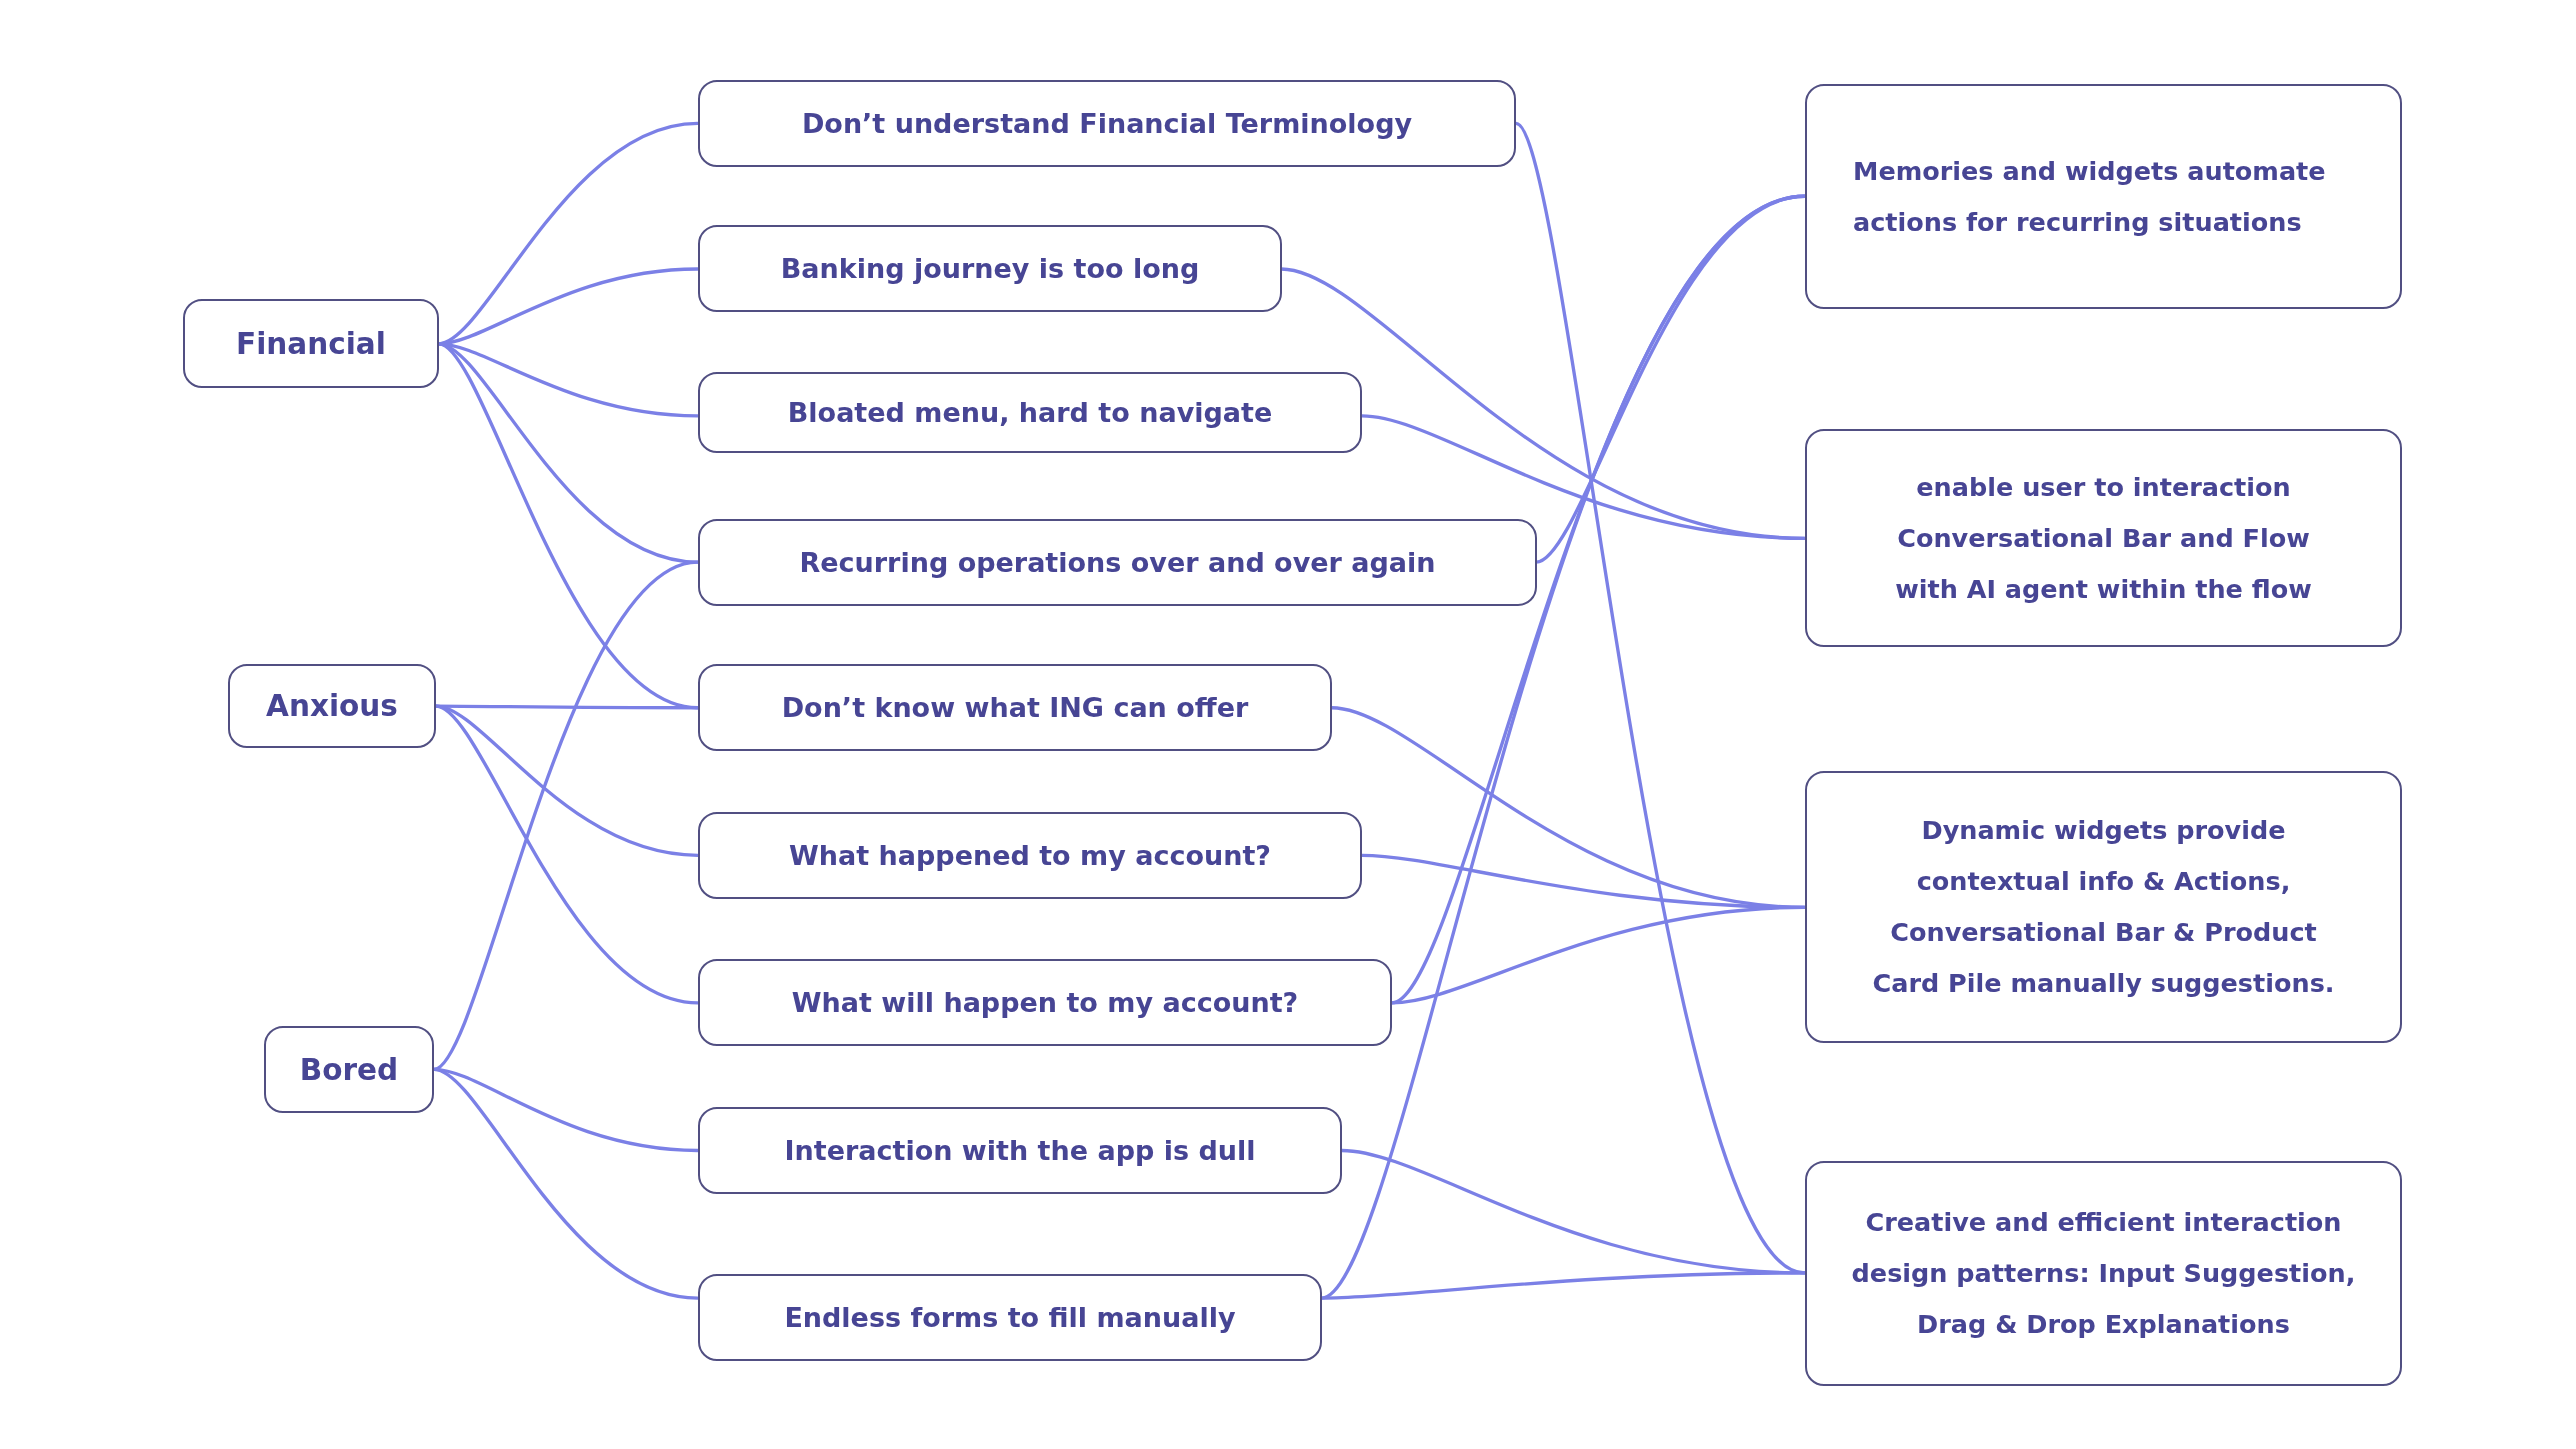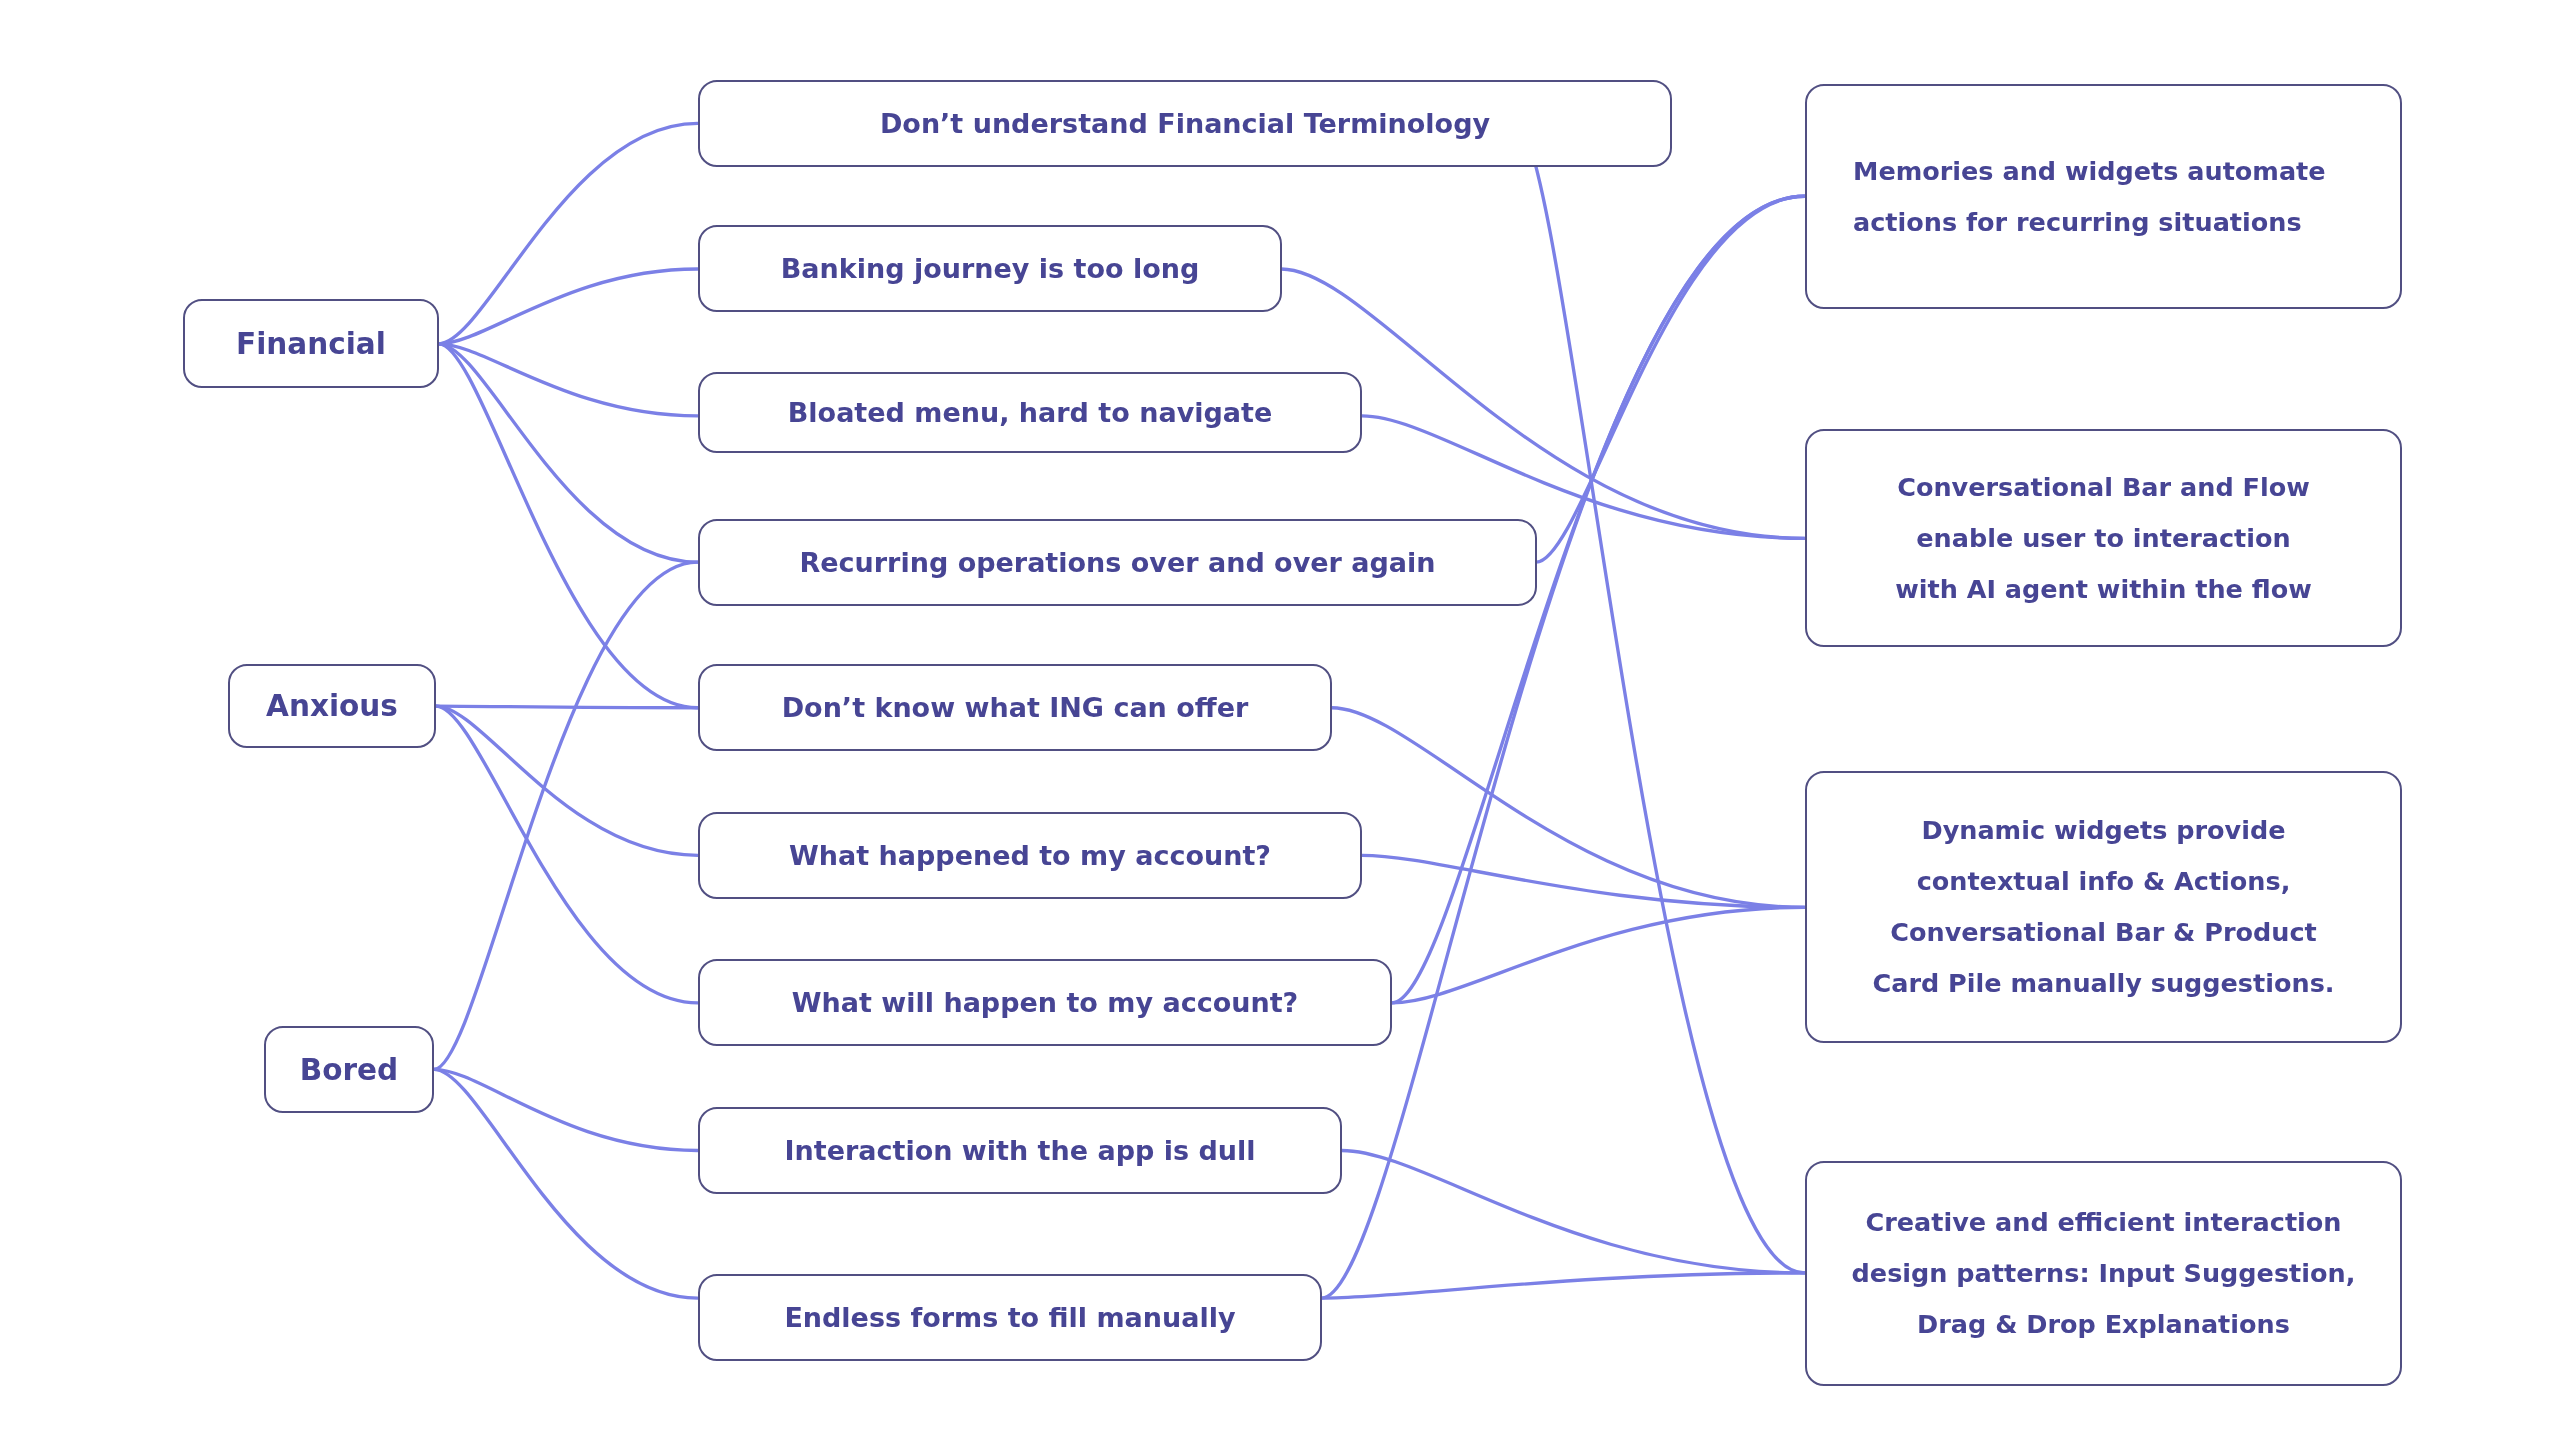--- a/index.html
+++ b/index.html
@@ -55,21 +55,21 @@
 
 <div class="node emotion" style="left: 183px; top: 299px; width: 256px; height: 89px; border-color: rgb(81, 79, 130); background: rgb(255, 255, 255); color: rgb(71, 69, 148);">
       <span class="label">Financial</span>
     </div>
     <div class="node emotion" style="left: 228px; top: 664px; width: 208px; height: 84px; border-color: rgb(81, 79, 130); background: rgb(255, 255, 255); color: rgb(71, 69, 148);">
       <span class="label">Anxious</span>
     </div>
     <div class="node emotion" style="left: 264px; top: 1026px; width: 170px; height: 87px; border-color: rgb(81, 79, 130); background: rgb(255, 255, 255); color: rgb(71, 69, 148);">
       <span class="label">Bored</span>
     </div>
-    <div class="node pain" style="left: 698px; top: 80px; width: 974px; height: 87px; border-color: rgb(81, 79, 130); background: rgb(255, 255, 255); color: rgb(71, 69, 148);">
+    <div class="node pain" style="left: 698px; top: 80px; width: 818px; height: 87px; border-color: rgb(81, 79, 130); background: rgb(255, 255, 255); color: rgb(71, 69, 148);">
       <span class="label">Don’t understand Financial Terminology</span>
     </div>
     <div class="node pain" style="left: 698px; top: 225px; width: 584px; height: 87px; border-color: rgb(81, 79, 130); background: rgb(255, 255, 255); color: rgb(71, 69, 148);">
       <span class="label">Banking journey is too long</span>
     </div>
     <div class="node pain" style="left: 698px; top: 372px; width: 664px; height: 81px; border-color: rgb(81, 79, 130); background: rgb(255, 255, 255); color: rgb(71, 69, 148);">
       <span class="label">Bloated menu, hard to navigate</span>
     </div>
     <div class="node pain" style="left: 698px; top: 519px; width: 839px; height: 87px; border-color: rgb(81, 79, 130); background: rgb(255, 255, 255); color: rgb(71, 69, 148);">
       <span class="label">Recurring operations over and over again</span>
@@ -87,22 +87,22 @@
       <span class="label">Interaction with the app is dull</span>
     </div>
     <div class="node pain" style="left: 698px; top: 1254px; width: 624px; height: 87px; border-color: rgb(81, 79, 130); background: rgb(255, 255, 255); color: rgb(71, 69, 148); margin-top: 20px;">
       <span class="label">Endless forms to fill manually</span>
     </div>
     <div class="node solution align-left" style="left: 1805px; top: 84px; width: 597px; height: 225px; border-color: rgb(81, 79, 130); background: rgb(255, 255, 255); color: rgb(71, 69, 148);">
       <span class="sol-line">Memories and widgets automate</span>
       <span class="sol-line">actions for recurring situations</span>
     </div>
     <div class="node solution align-center" style="left: 1805px; top: 429px; width: 597px; height: 218px; border-color: rgb(81, 79, 130); background: rgb(255, 255, 255); color: rgb(71, 69, 148);">
+      <span class="sol-line">enable user to interaction</span>
       <span class="sol-line">Conversational Bar and Flow</span>
-      <span class="sol-line">enable user to interaction</span>
       <span class="sol-line">with AI agent within the flow</span>
     </div>
     <div class="node solution align-center" style="left: 1805px; top: 771px; width: 597px; height: 272px; border-color: rgb(81, 79, 130); background: rgb(255, 255, 255); color: rgb(71, 69, 148);">
       <span class="sol-line">Dynamic widgets provide</span>
       <span class="sol-line">contextual info &amp; Actions,</span>
       <span class="sol-line">Conversational Bar &amp; Product</span>
       <span class="sol-line">Card Pile manually suggestions.</span>
     </div>
     <div class="node solution align-center" style="left: 1805px; top: 1161px; width: 597px; height: 225px; border-color: rgb(81, 79, 130); background: rgb(255, 255, 255); color: rgb(71, 69, 148);">
       <span class="sol-line">Creative and efficient interaction</span>

